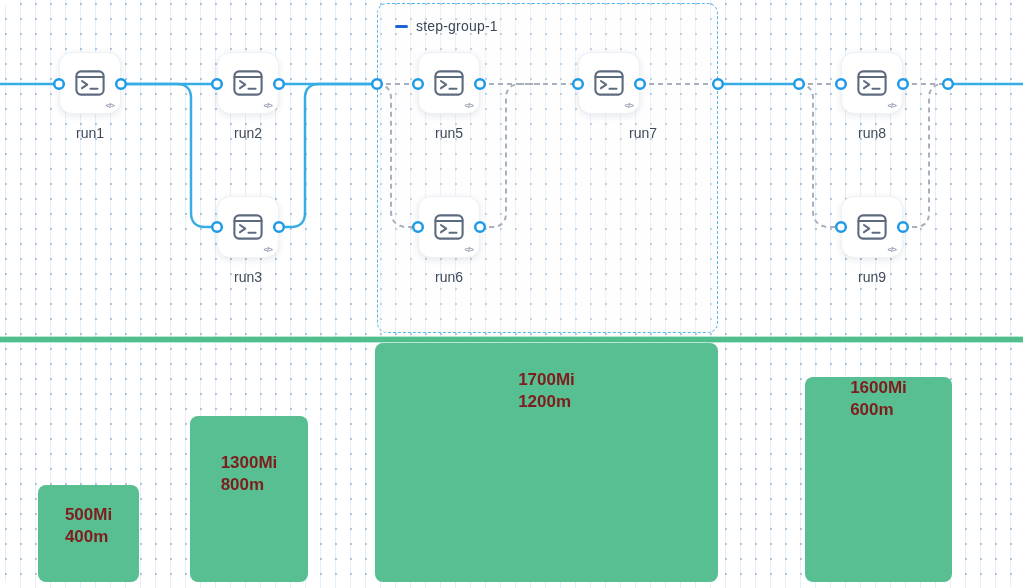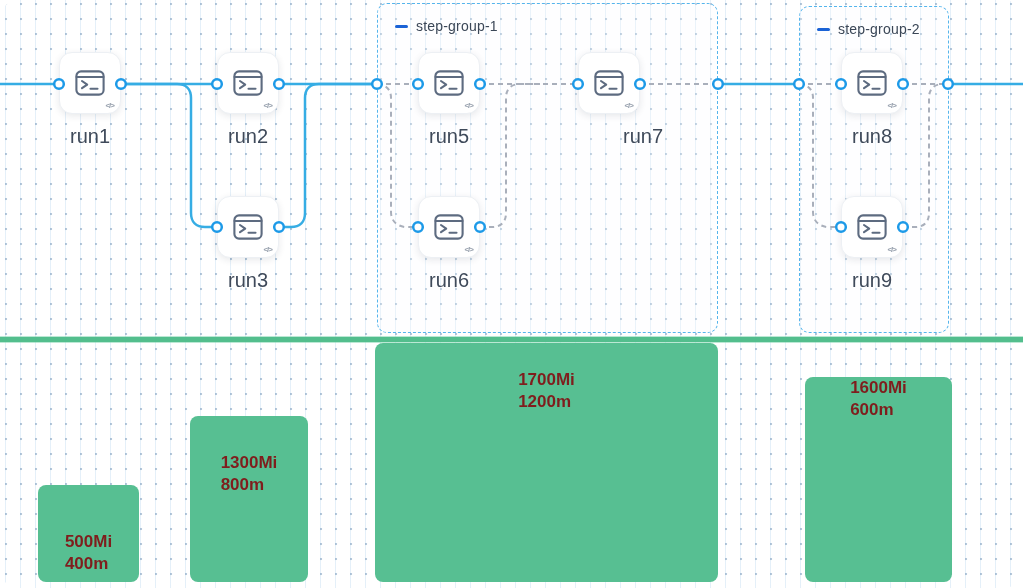--- a/index.html
+++ b/index.html
@@ -26,21 +26,21 @@
     position:absolute;width:62px;height:62px;background:#ffffff;
     border:1px solid #edf0f4;border-radius:13px;
     box-shadow:0 2px 7px rgba(25,39,62,.10);
     display:flex;align-items:center;justify-content:center;
   }
   .node .badge{
     position:absolute;right:6px;bottom:3px;font-size:8px;font-weight:700;
     color:#98a1ae;letter-spacing:-1px;
   }
   .node-label{
-    position:absolute;width:62px;text-align:center;font-size:20px;color:#3f4a5a;
+    position:absolute;width:62px;text-align:center;font-size:14px;color:#3f4a5a;
   }
   #edges{position:absolute;left:0;top:0;}
   .sep{position:absolute;left:0;top:337px;width:1023px;height:5px;background:#53be8d;
        box-shadow:0 0 0 1px rgba(131,214,176,.55);}
   .bar{
     position:absolute;border-radius:8px;background:#57bf92;
     display:flex;justify-content:center;
   }
   .bar-text{
     text-align:left;font-size:17px;line-height:22px;font-weight:700;color:#7f1d1d;
@@ -50,30 +50,24 @@
 <body>
 
 <div id="app">
 
   <div class="group" style="left:377px;top:3px;width:341px;height:330px">
     <div class="group-head">
       <span class="group-dash"></span>
       <span class="group-title">step-group-1</span>
     </div>
   </div>
-  <div class="group" style="left:799px;top:6px;width:150px;height:327px">
-    <div class="group-head">
-      <span class="group-dash"></span>
-      <span class="group-title">step-group-2</span>
-    </div>
-  </div>
 
   <div class="sep"></div>
 
-  <div class="bar" style="left:38px;top:485px;width:101px;height:97px;padding-top:46px">
+  <div class="bar" style="left:38px;top:485px;width:101px;height:97px;padding-top:19px">
     <div class="bar-text">
       <div>500Mi</div>
       <div>400m</div>
     </div>
   </div>
   <div class="bar" style="left:190px;top:416px;width:118px;height:166px;padding-top:36px">
     <div class="bar-text">
       <div>1300Mi</div>
       <div>800m</div>
     </div>

